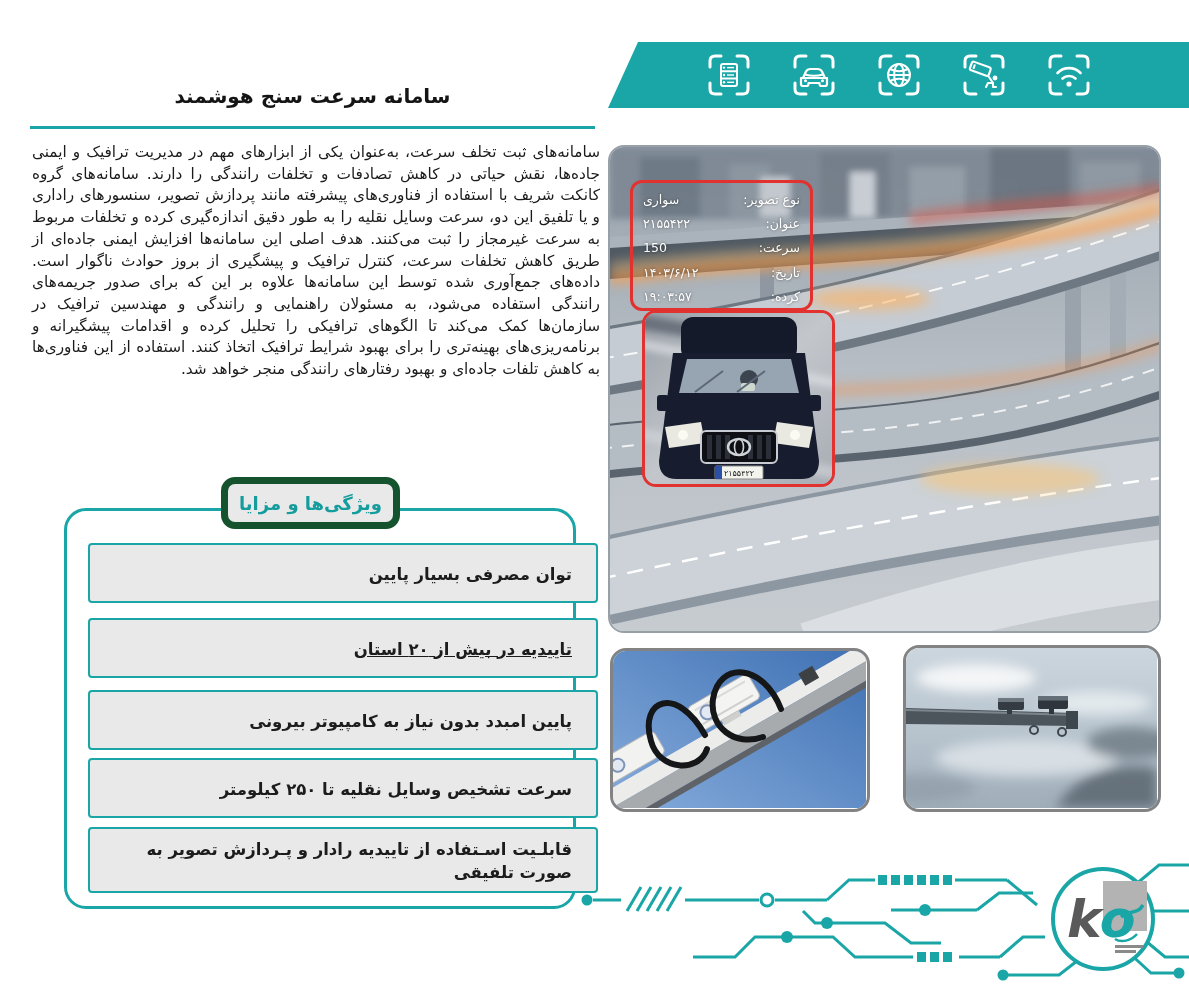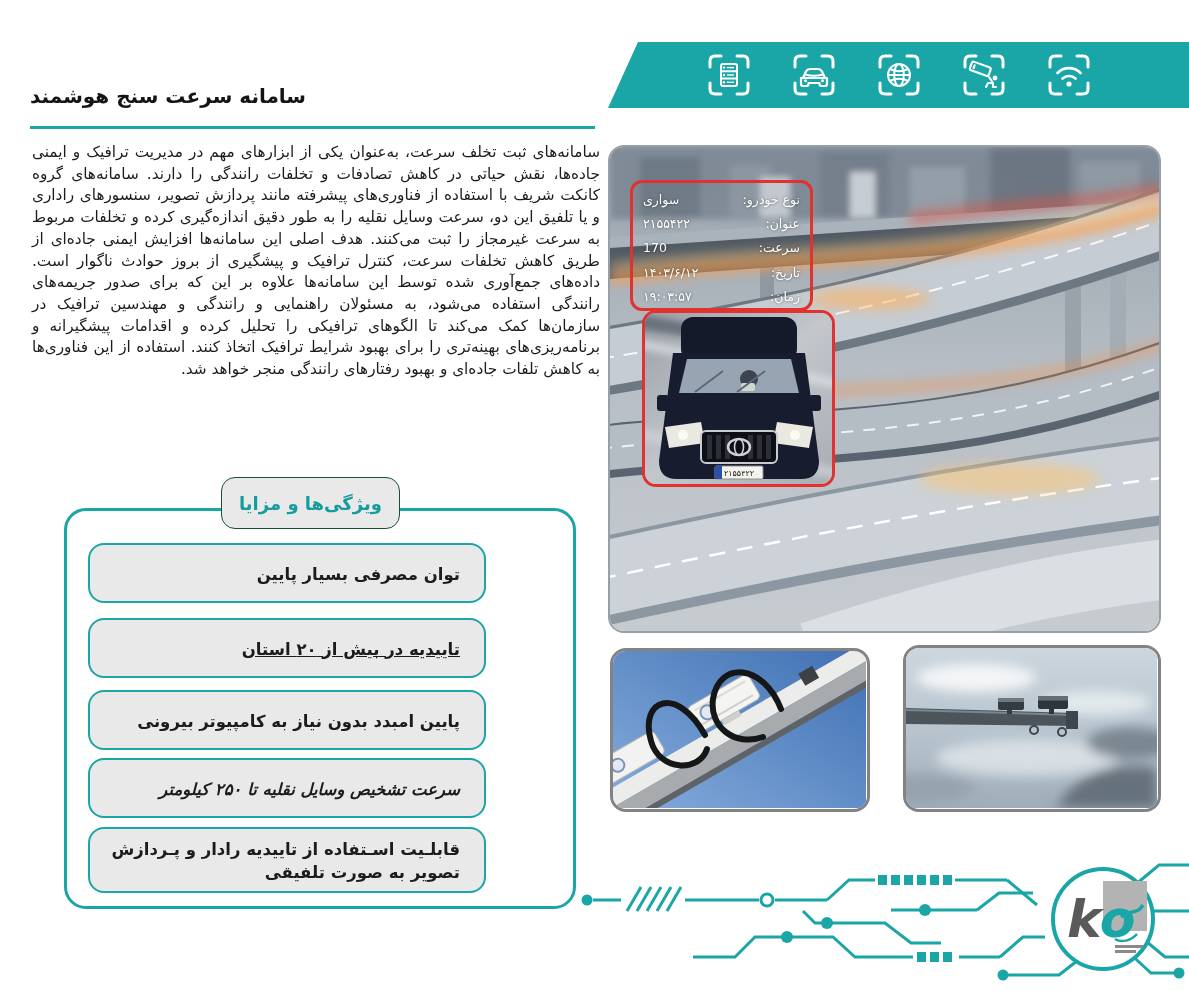--- a/index.html
+++ b/index.html
@@ -12,47 +12,47 @@
   
   .topbar{
     left:608px;top:42px;width:581px;height:66px;background:#1aa6a7;
     clip-path:polygon(30px 0,100% 0,100% 100%,0 100%);
     display:flex;align-items:center;justify-content:center;gap:41px;
   }
   .topbar svg{display:block;}
 
   
   .page-title{
-    left:30px;top:84px;width:565px;direction:rtl;text-align:left;
+    left:30px;top:84px;width:565px;direction:rtl;text-align:center;
     font-size:20px;font-weight:bold;color:#141414;letter-spacing:0;
   }
   .title-underline{left:30px;top:126px;width:565px;height:3px;background:#1aa6a7;}
   .intro{
     left:32px;top:142px;width:568px;direction:rtl;text-align:justify;
     font-size:15.3px;line-height:21.7px;color:#1b1b1b;
   }
 
   
   .feat-container{
     left:64px;top:508px;width:512px;height:401px;border:3.5px solid #1aa6a7;
     border-radius:22px;background:#ffffff;box-sizing:border-box;
   }
   .feat-badge{
     left:221px;top:477px;width:179px;height:52px;background:#e9e9e9;
-    border:1px solid #14532d;border-radius:14px;box-sizing:border-box;
+    border:7px solid #14532d;border-radius:14px;box-sizing:border-box;
     display:flex;align-items:center;justify-content:center;z-index:3;
     color:#159c9d;font-weight:bold;font-size:18px;direction:rtl;
   }
   .feat-box{
-    left:88px;width:398px;height:60px;background:#e9e9e9;
-    border:2.5px solid #1aa6a7;border-radius:16px;box-sizing:border-box;
+    left:88px;width:510px;height:60px;background:#e9e9e9;
+    border:2.5px solid #1aa6a7;border-radius:4px;box-sizing:border-box;
     display:flex;align-items:center;direction:rtl;padding:2px 24px 0 14px;
     font-weight:bold;font-size:16.5px;color:#1c1c1c;line-height:23px;z-index:2;
   }
-  .fb1{top:543px;} .fb2{top:618px;text-decoration:underline;} .fb3{top:690px;} .fb4{top:758px;font-style:italic;}
+  .fb1{top:543px;} .fb2{top:618px;text-decoration:underline;} .fb3{top:690px;} .fb4{top:758px;}
   .fb5{top:827px;height:66px;}
 
   
   .main-photo{
     left:608px;top:145px;width:553px;height:488px;border-radius:16px;
     border:2px solid #97a0a7;overflow:hidden;box-sizing:border-box;
   }
   .capture-overlay{
     left:20px;top:33px;width:183px;height:131px;border:3px solid #e23230;
     border-radius:12px;box-sizing:border-box;padding:5px 10px 0 10px;
@@ -229,37 +229,37 @@
       <path d="M60,252 C220,237 400,252 553,197" stroke="#ff8c3a" stroke-width="8" opacity="0.5"></path>
       <path d="M300,72 C400,57 480,57 553,42" stroke="#e05340" stroke-width="9" opacity="0.7"></path>
       <ellipse cx="400" cy="332" rx="90" ry="16" fill="#ffc36b" opacity="0.5"></ellipse>
       <ellipse cx="260" cy="152" rx="60" ry="11" fill="#ffb25e" opacity="0.6"></ellipse>
     </g>
   </svg>
 
   
   <div class="abs capture-overlay">
     <div class="ov-row">
-      <span>نوع خودرو:</span>
+      <span>نوع تصویر:</span>
       <span>سواری</span>
     </div>
     <div class="ov-row">
       <span>عنوان:</span>
       <span>۲۱۵۵۴۲۲</span>
     </div>
     <div class="ov-row">
       <span>سرعت:</span>
-      <span>170</span>
+      <span>150</span>
     </div>
     <div class="ov-row">
       <span>تاریخ:</span>
       <span>۱۴۰۳/۶/۱۲</span>
     </div>
     <div class="ov-row">
-      <span>زمان:</span>
+      <span>کرده:</span>
       <span>۱۹:۰۳:۵۷</span>
     </div>
   </div>
 
   
   <div class="abs car-photo">
     <svg width="187" height="171" viewBox="0 0 187 171">
       <defs>
         <linearGradient id="road" x1="0" y1="0" x2="1" y2="1">
           <stop offset="0" stop-color="#9aa0a8"></stop>

